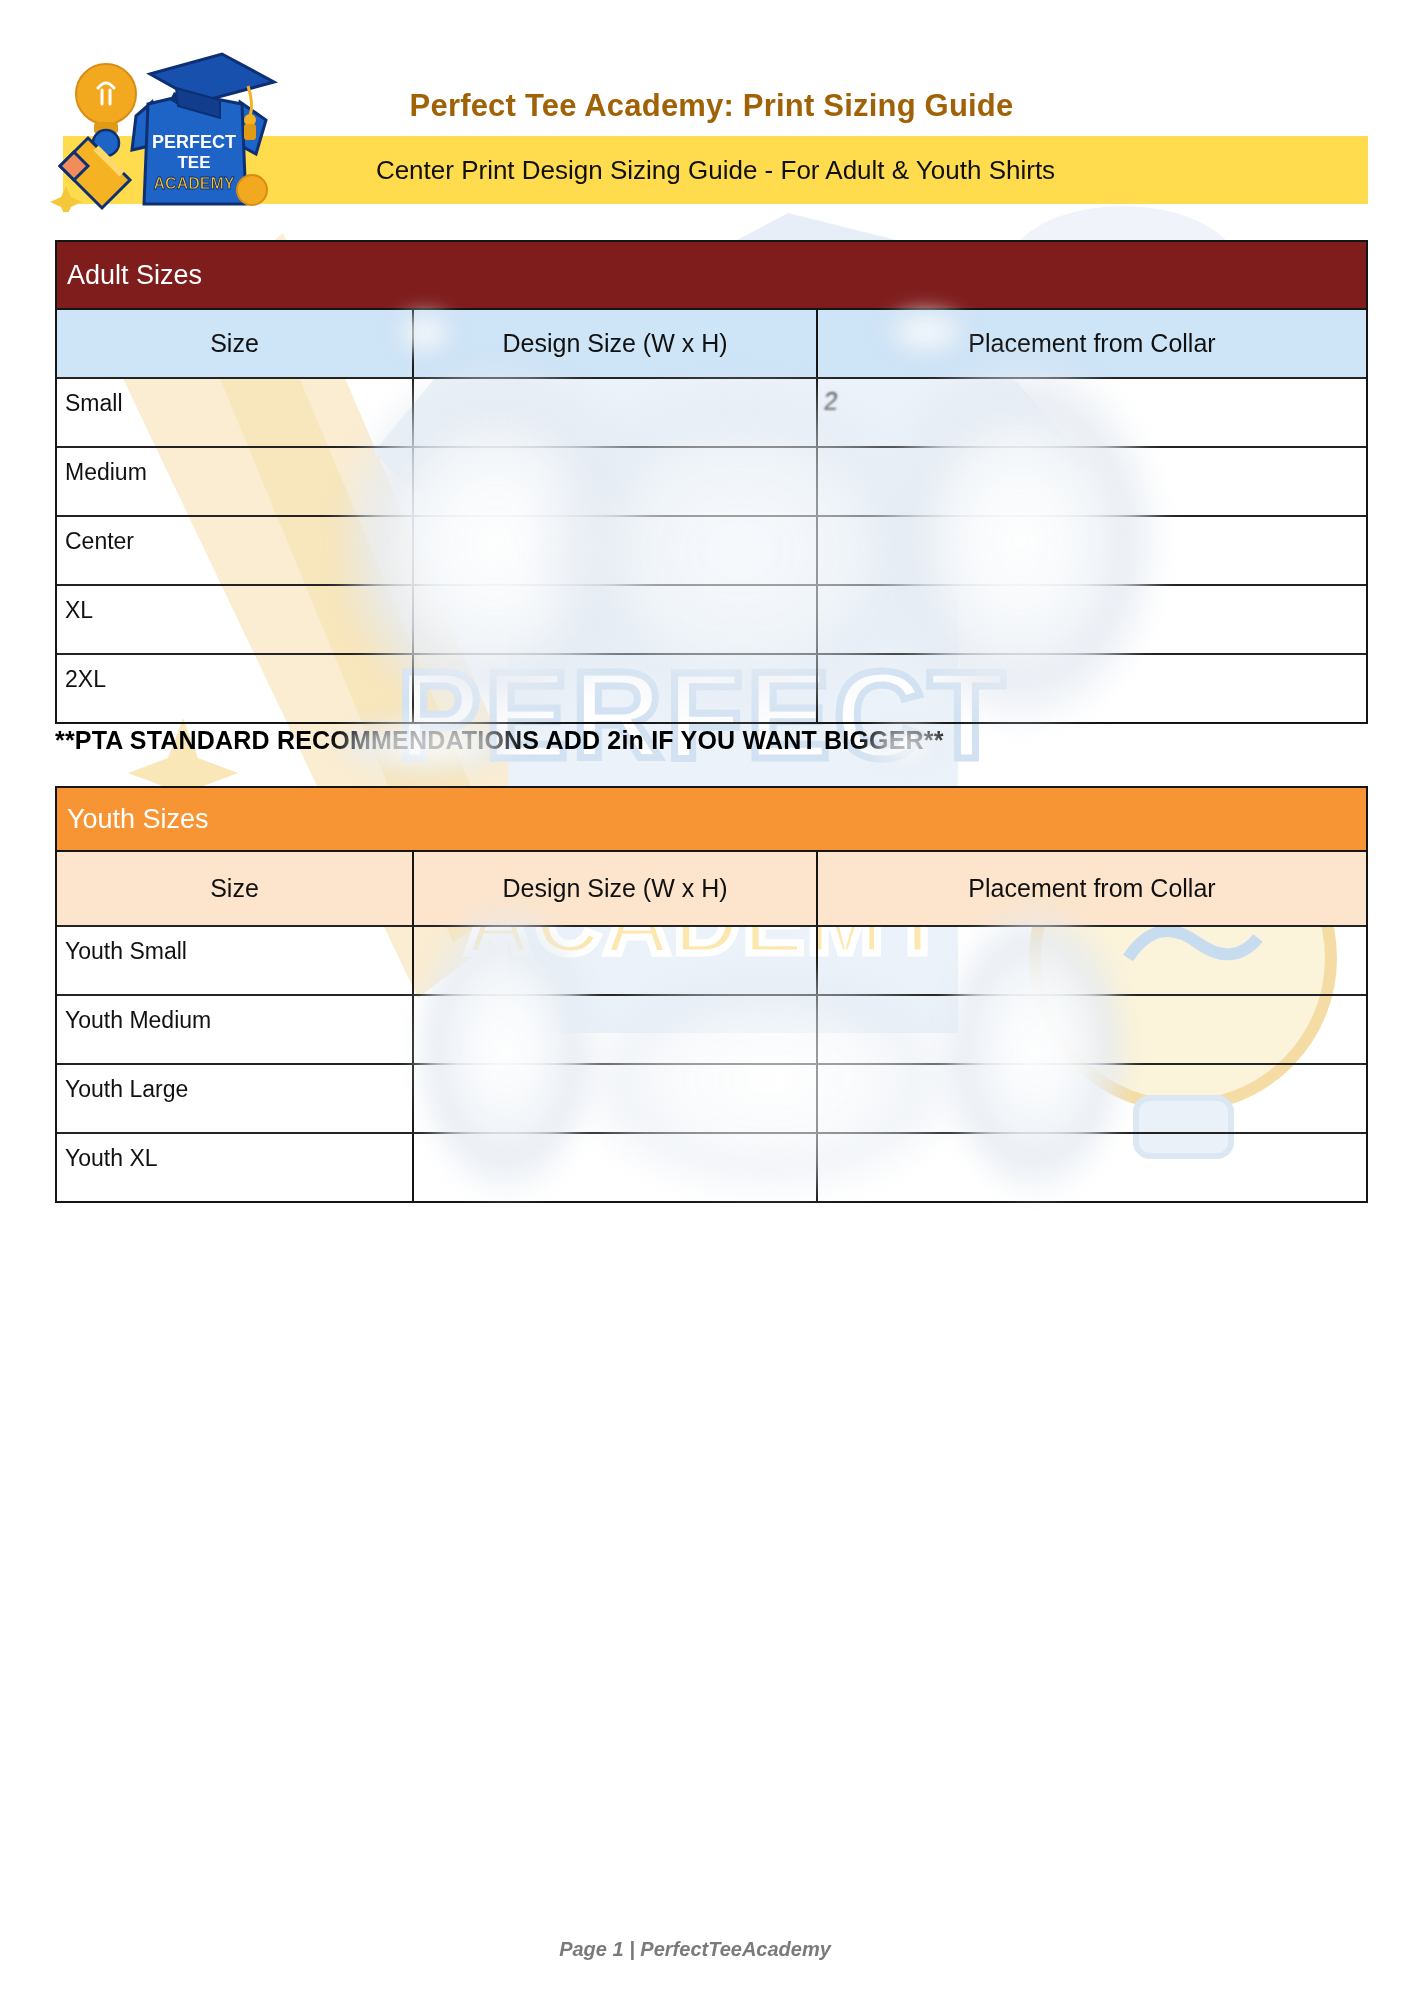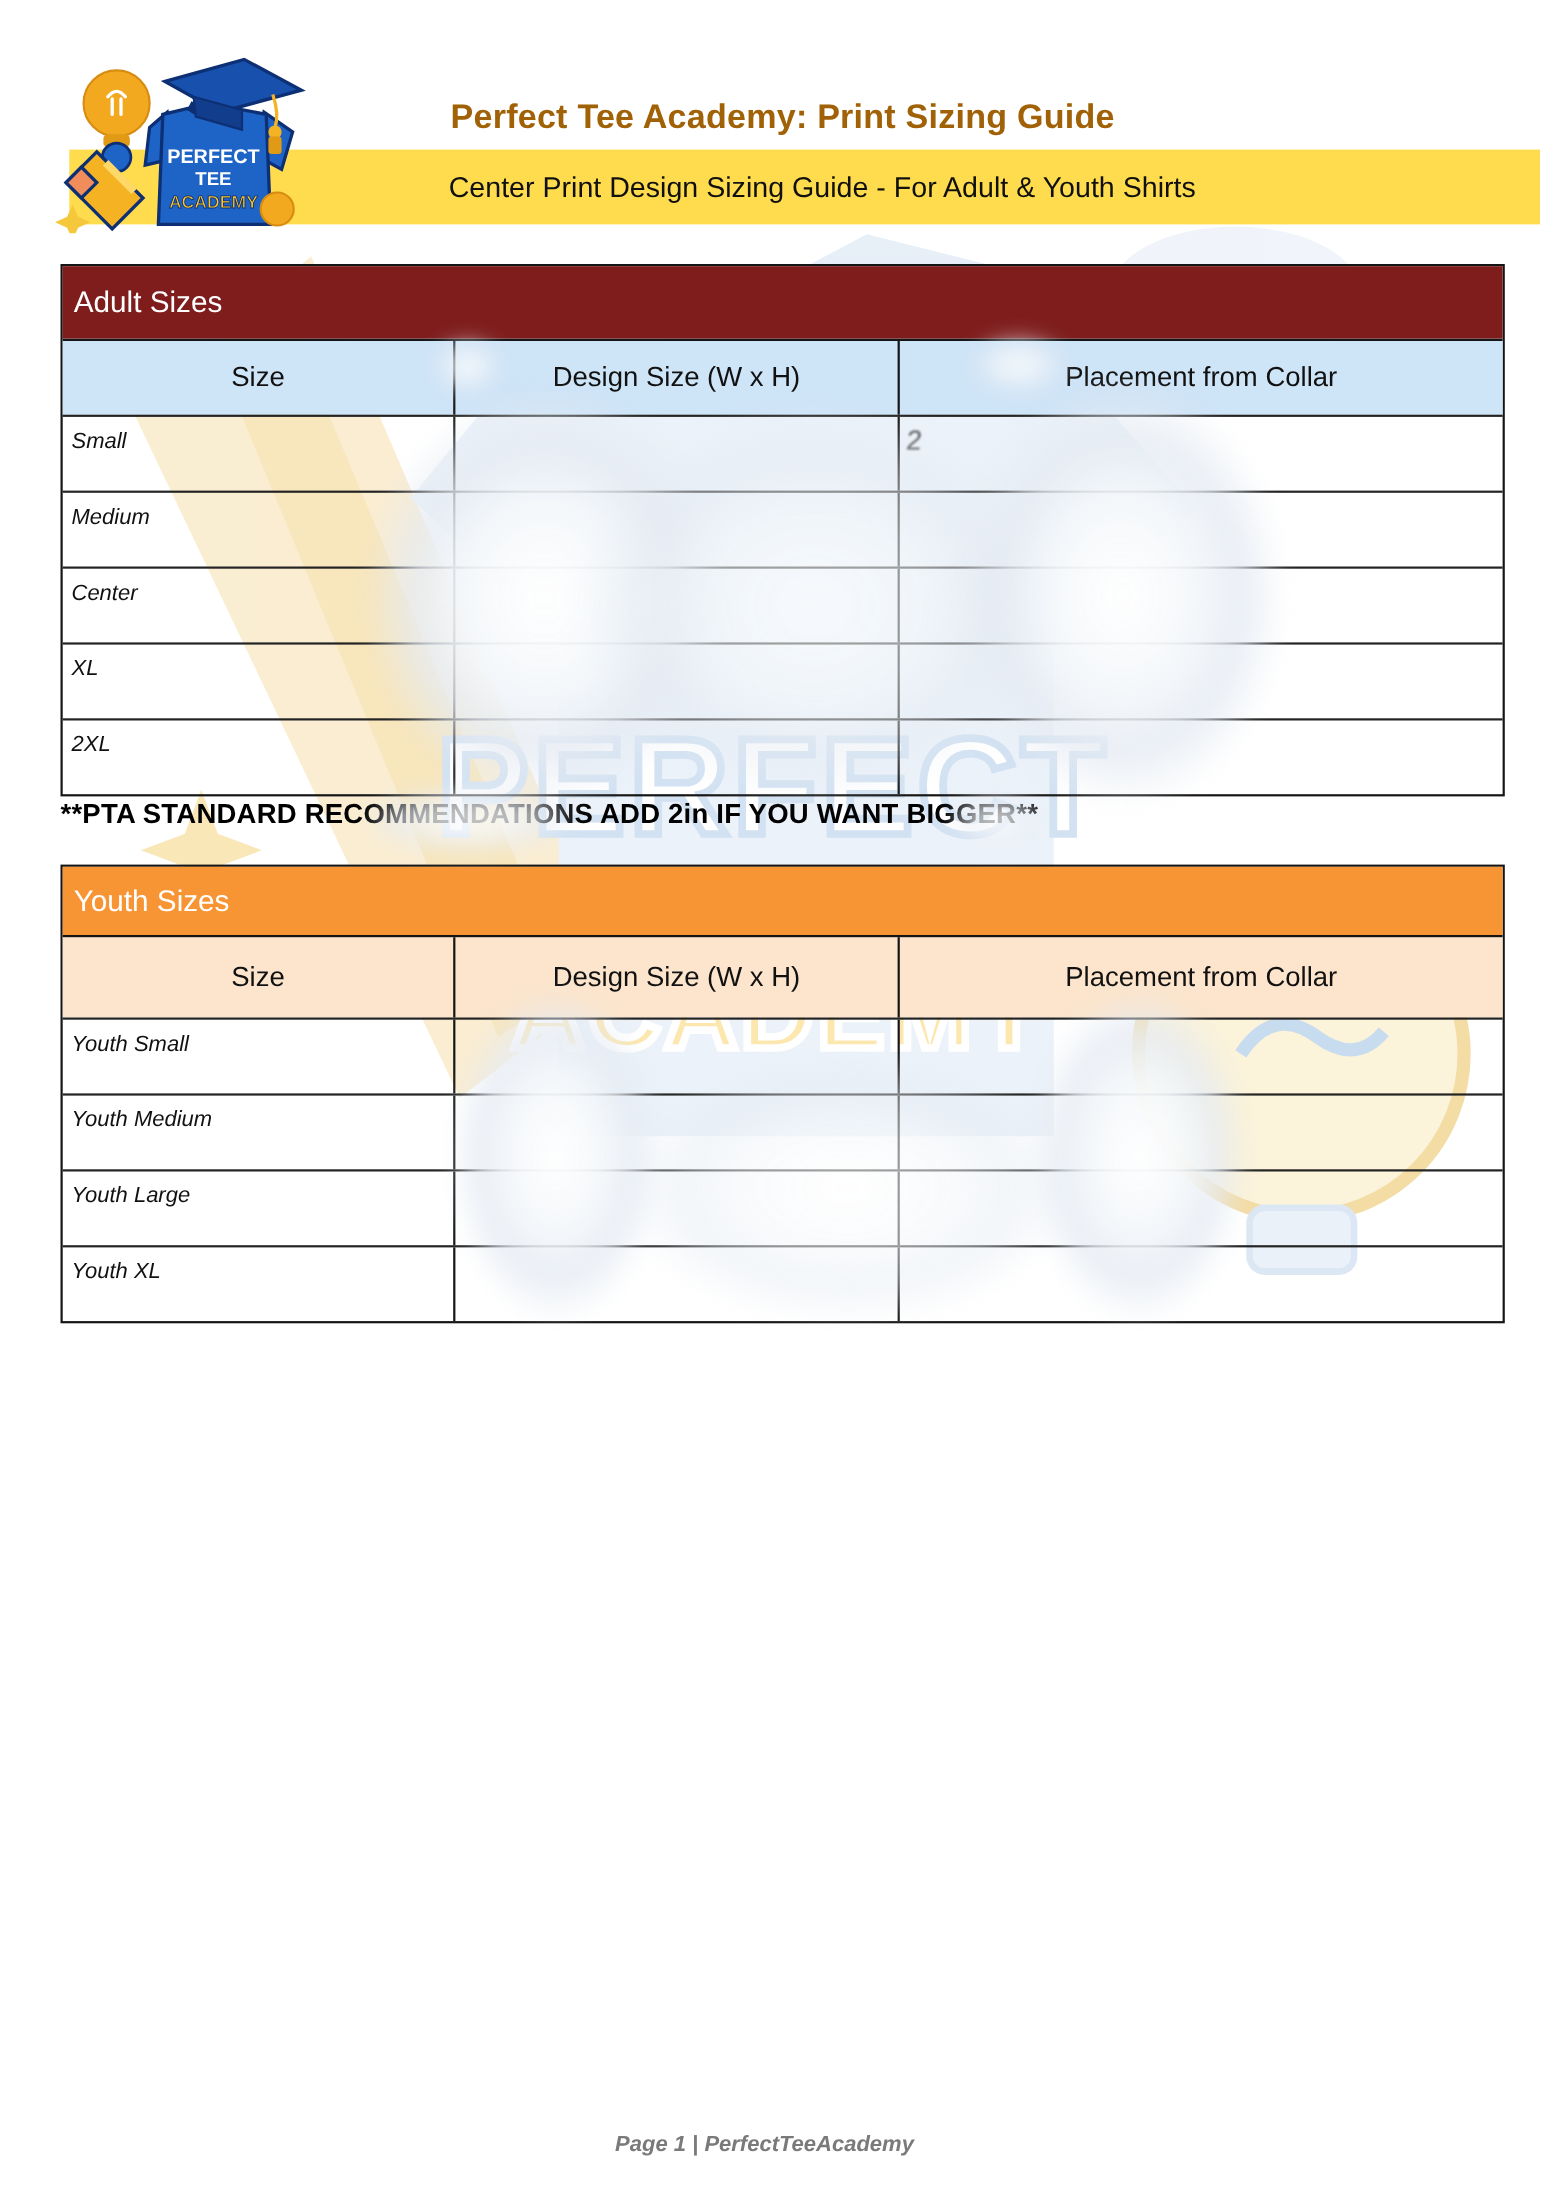--- a/index.html
+++ b/index.html
@@ -10,21 +10,21 @@
   }
   
   .watermark{position:absolute;left:88px;top:198px;z-index:0;pointer-events:none;}
   
   .page-title{
     position:absolute;left:55px;top:88px;width:1313px;z-index:3;
     text-align:center;font-size:31px;font-weight:bold;color:#a16207;letter-spacing:.2px;
   }
   .yellow-band{
     position:absolute;left:63px;top:136px;width:1305px;height:68px;background:#ffdc4d;z-index:2;
-    display:flex;align-items:center;justify-content:center;font-size:26px;color:#101010;padding-left:32px;
+    display:flex;align-items:center;justify-content:center;font-size:26px;color:#101010;
   }
   .logo{position:absolute;left:44px;top:44px;z-index:4;}
   
   .table-block{
     position:absolute;left:55px;width:1313px;z-index:1;
     border:2px solid #151515;box-sizing:border-box;background:transparent;
   }
   #adult-block{top:240px;}
   #youth-block{top:786px;}
   .section-banner{
@@ -37,21 +37,21 @@
   #youth-block .header-row{height:73px;background:#fce5cc;}
   .header-cell{
     display:flex;align-items:center;justify-content:center;
     font-size:25px;box-sizing:border-box;
   }
   .c1{width:355px;border-radius:18px;}
   .c2{width:404px;border-left:2px solid #151515;}
   .c3{flex:1;border-left:2px solid #151515;}
   .body-row{display:flex;height:67px;border-top:2px solid #232323;}
   .label-cell{
-    width:355px;box-sizing:border-box;padding:11px 0 0 8px;font-size:20px;font-style:italic;
+    width:355px;box-sizing:border-box;padding:11px 0 0 8px;font-size:23px;
   }
   .value-cell{box-sizing:border-box;position:relative;font-size:25px;}
   .value-cell .fragment{
     position:absolute;left:6px;top:8px;color:#2a2a2a;opacity:.85;
     filter:blur(1px);transform:skewX(-6deg);
   }
   
   .recommendation{
     position:absolute;left:55px;top:726px;width:1313px;z-index:1;
     font-size:25px;font-weight:bold;color:#000000;letter-spacing:.2px;

